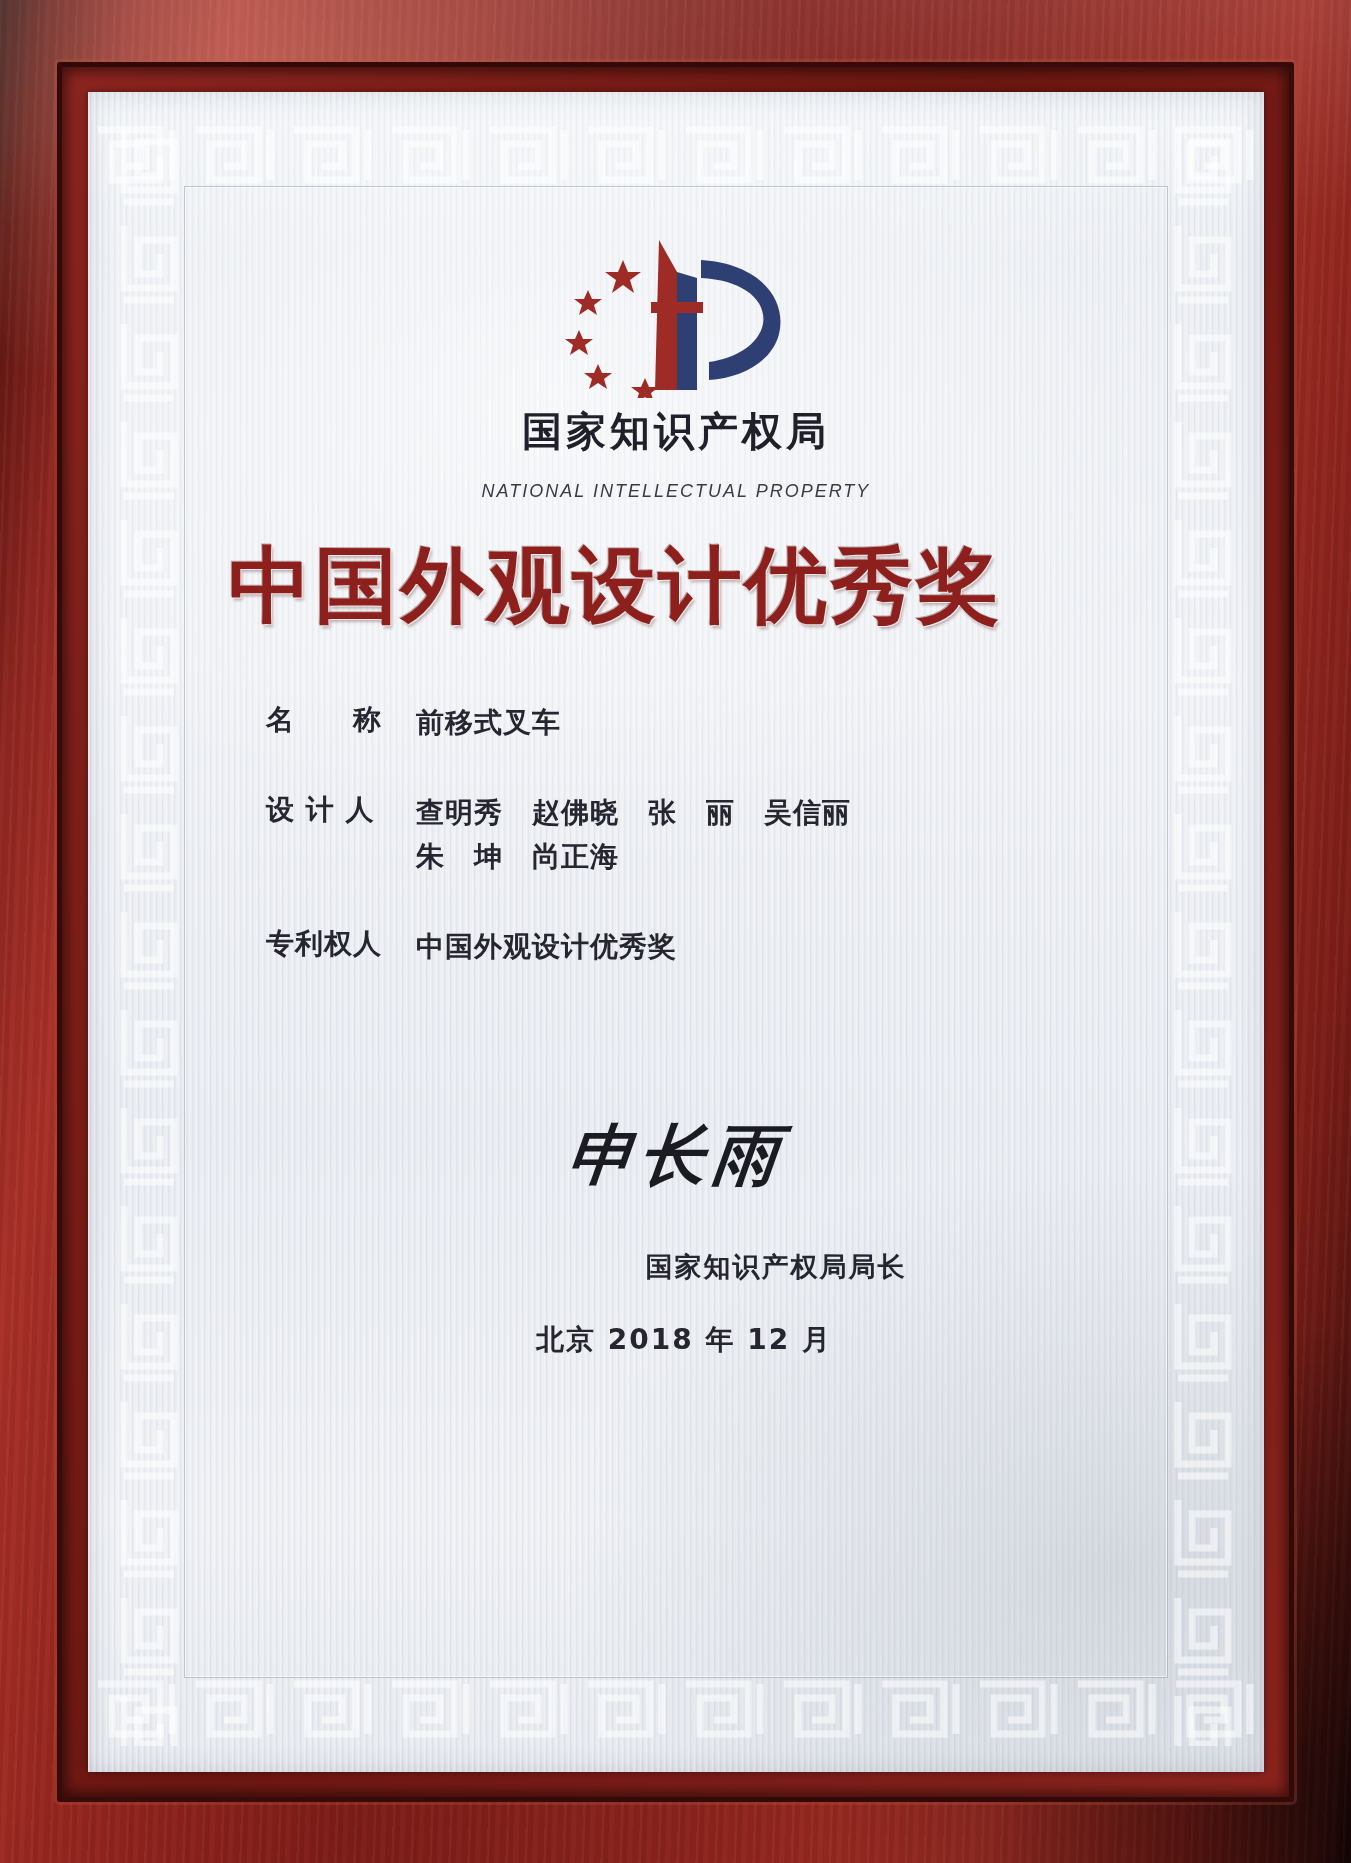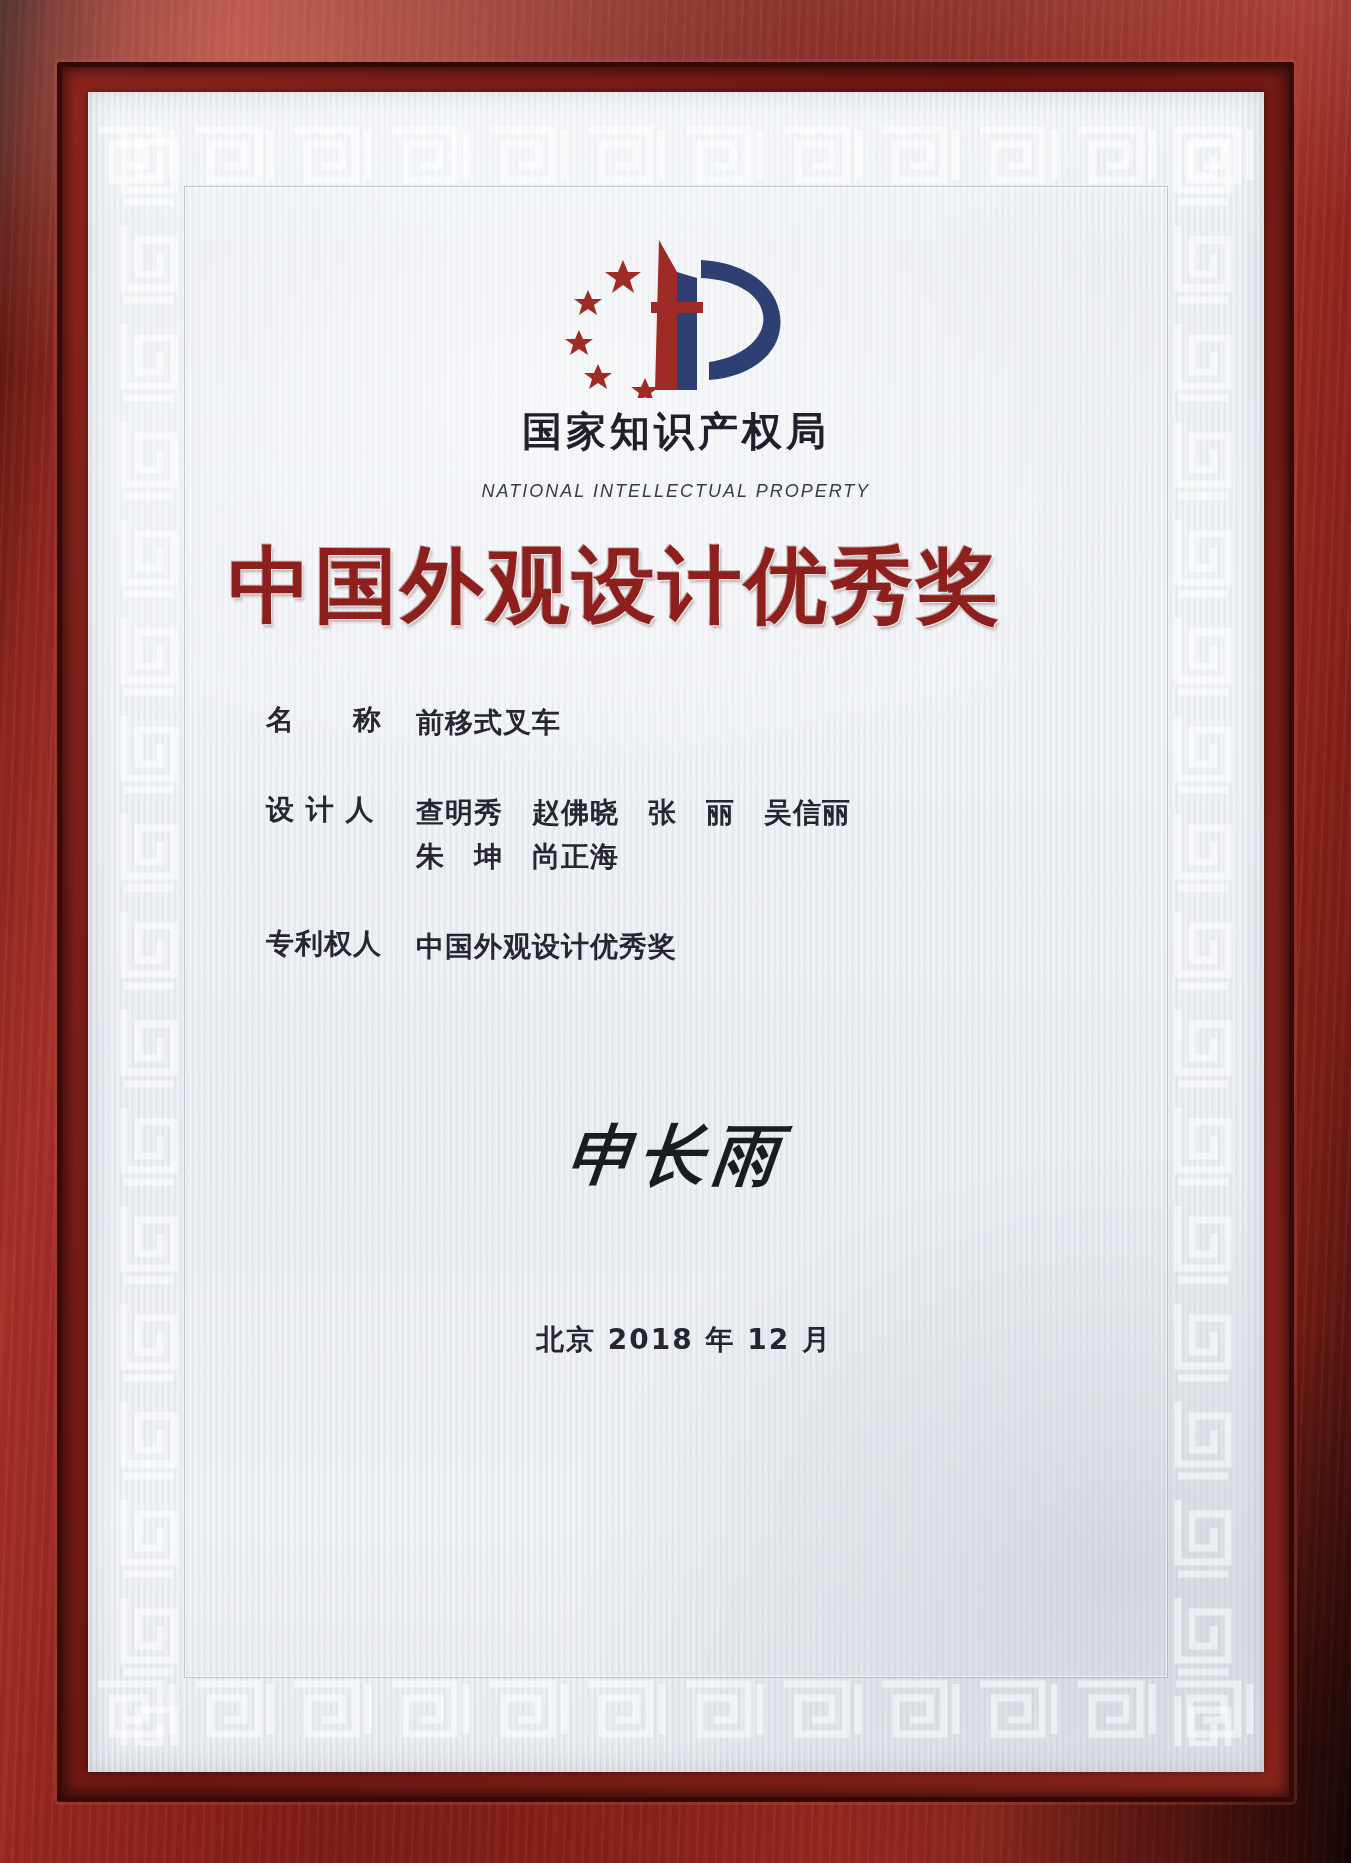--- a/index.html
+++ b/index.html
@@ -309,18 +309,19 @@
 朱　坤　尚正海</div>
       </div>
       <div class="field-row">
         <div class="field-label">专利权人</div>
         <div class="field-value">中国外观设计优秀奖</div>
       </div>
     </div>
 
     <div class="signature">
       <div class="sig-glyph">申长雨</div>
+      <div class="sig-caption">国家知识产权局局长</div>
     </div>
 
     <div class="date-line">北京 2018 年 12 月</div>
 
   </div>
 </div>
 
 </body></html>

